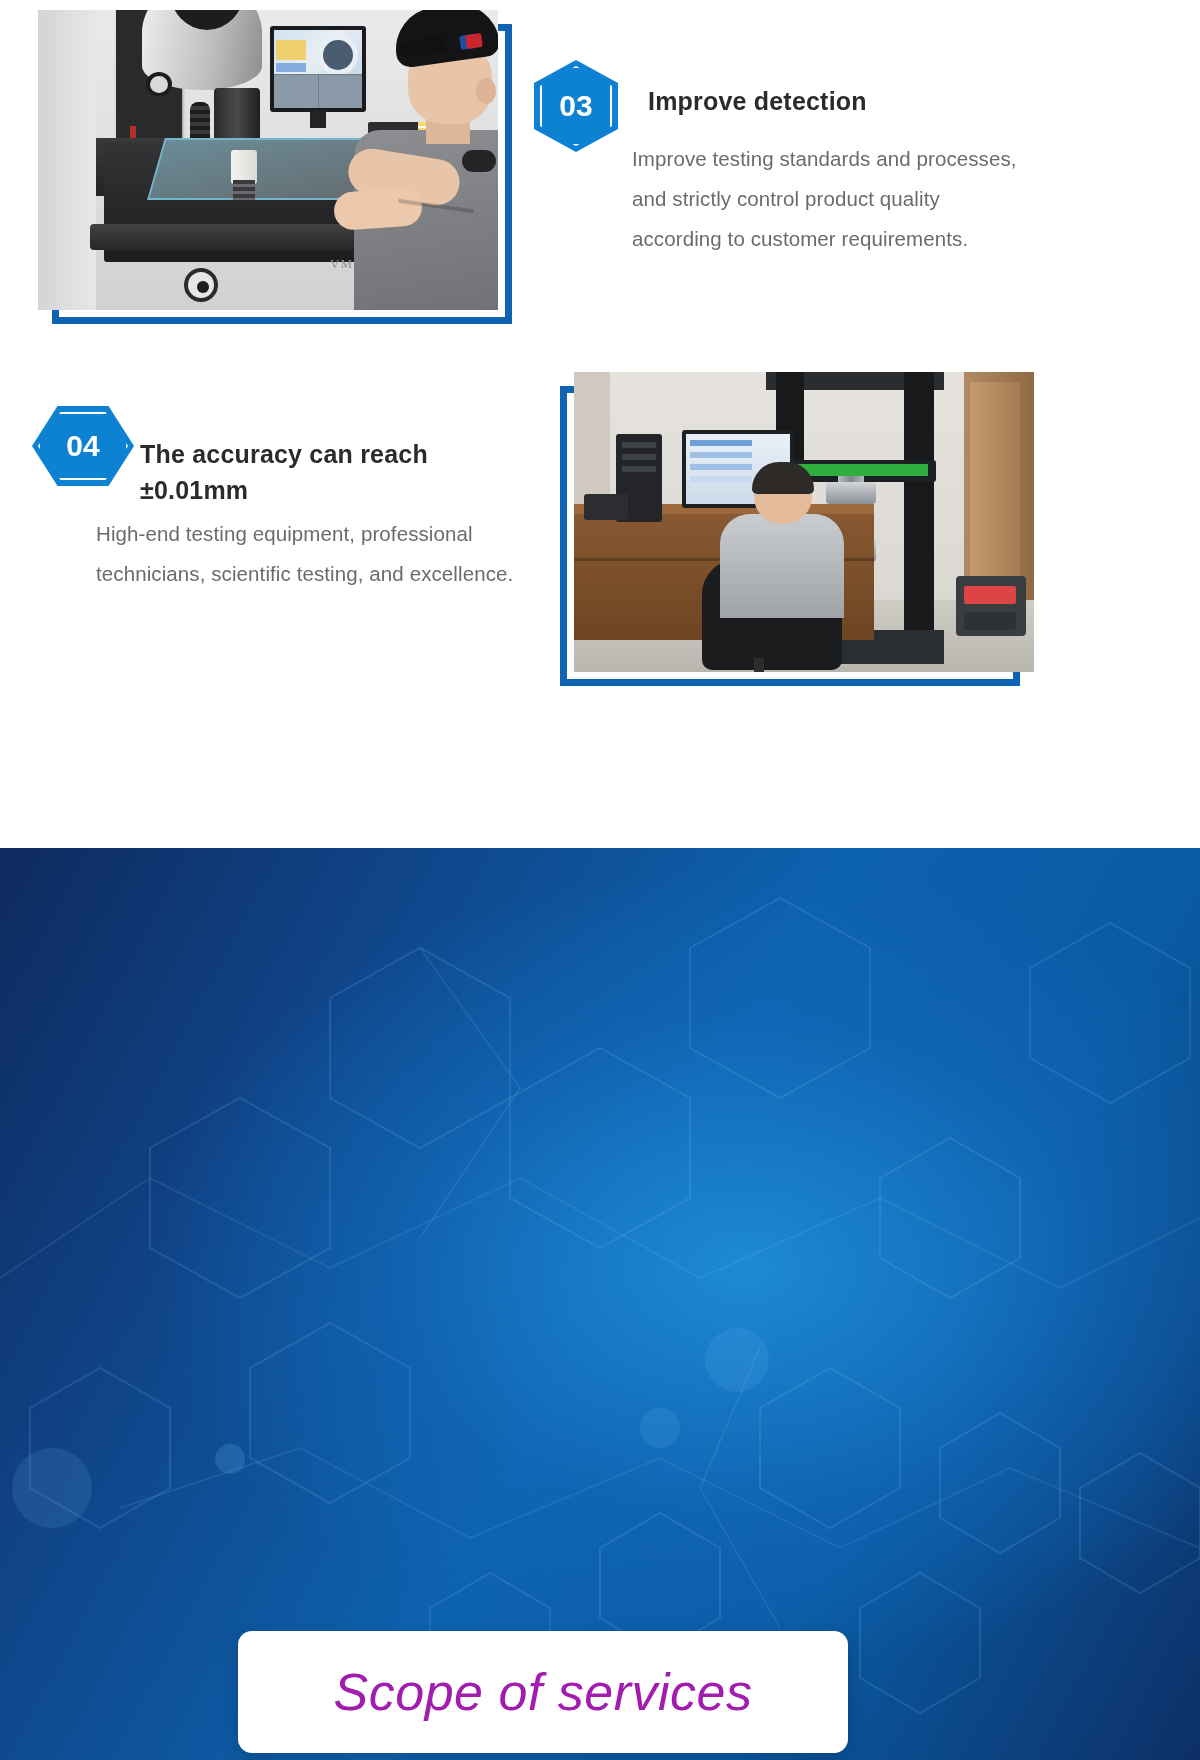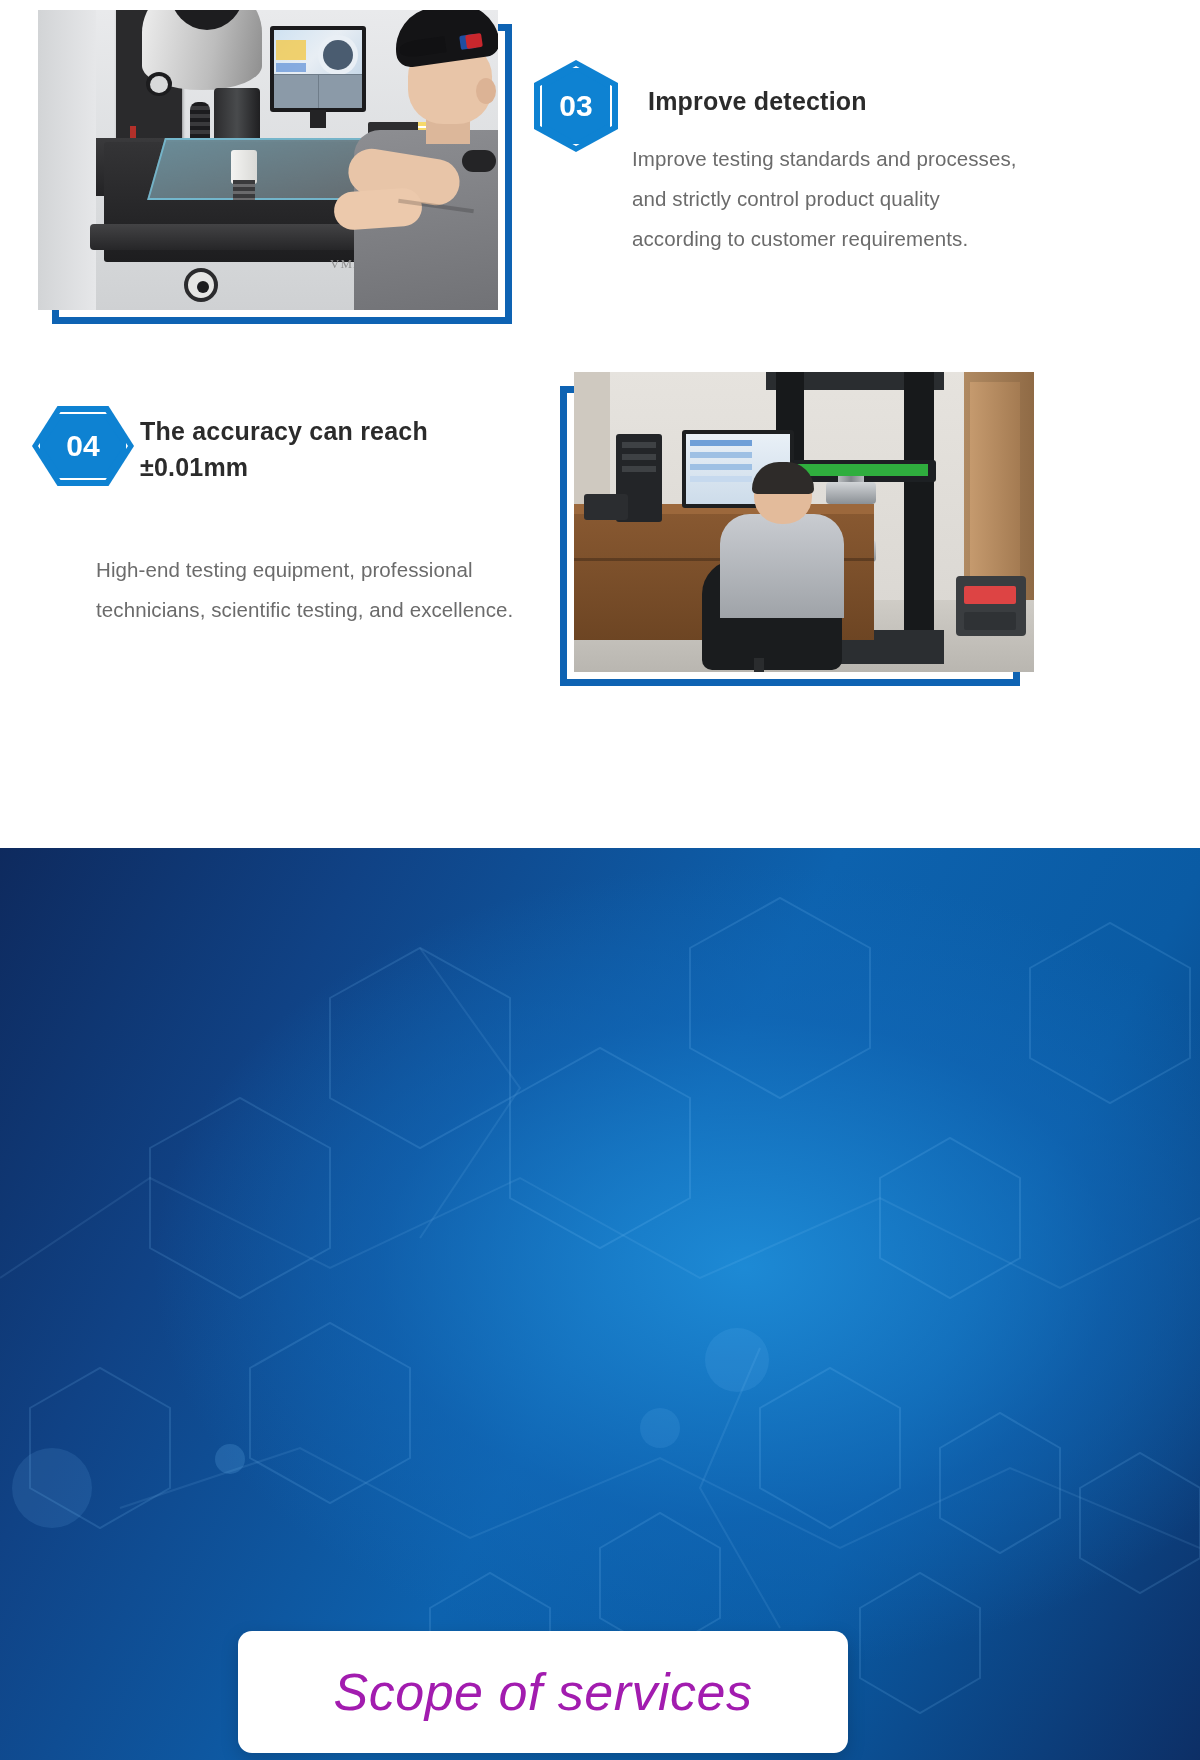--- a/index.html
+++ b/index.html
@@ -198,22 +198,22 @@
   .feat-body{
     position:absolute; color:#6b6b6b; font-size:20.5px;
     line-height:1.95; letter-spacing:.1px;
   }
 
   #badge03{ left:534px; top:60px; }
   #title03{ left:648px; top:83px; width:420px; }
   #body03 { left:632px; top:139px; width:400px; }
 
   #badge04{ left:32px; top:406px; }
-  #title04{ left:140px; top:413px; width:360px; }
-  #body04 { left:96px; top:514px; width:440px;margin-top:36px; }
+  #title04{ left:140px; top:436px; width:360px; }
+  #body04 { left:96px; top:514px; width:440px; }
 
   
   .blue-section{
     position:absolute; left:0; top:848px; width:1200px; height:912px;
     overflow:hidden;
     background:
       radial-gradient(ellipse 820px 560px at 62% 46%, rgba(30,140,215,.95) 0%, rgba(18,105,185,.55) 45%, rgba(10,60,130,0) 72%),
       linear-gradient(118deg,#0e2a5e 0%,#104285 22%,#0d62ae 50%,#0a5ba4 72%,#0d2f66 100%);
   }
   .hex-bg{ position:absolute; inset:0; opacity:.5; }

